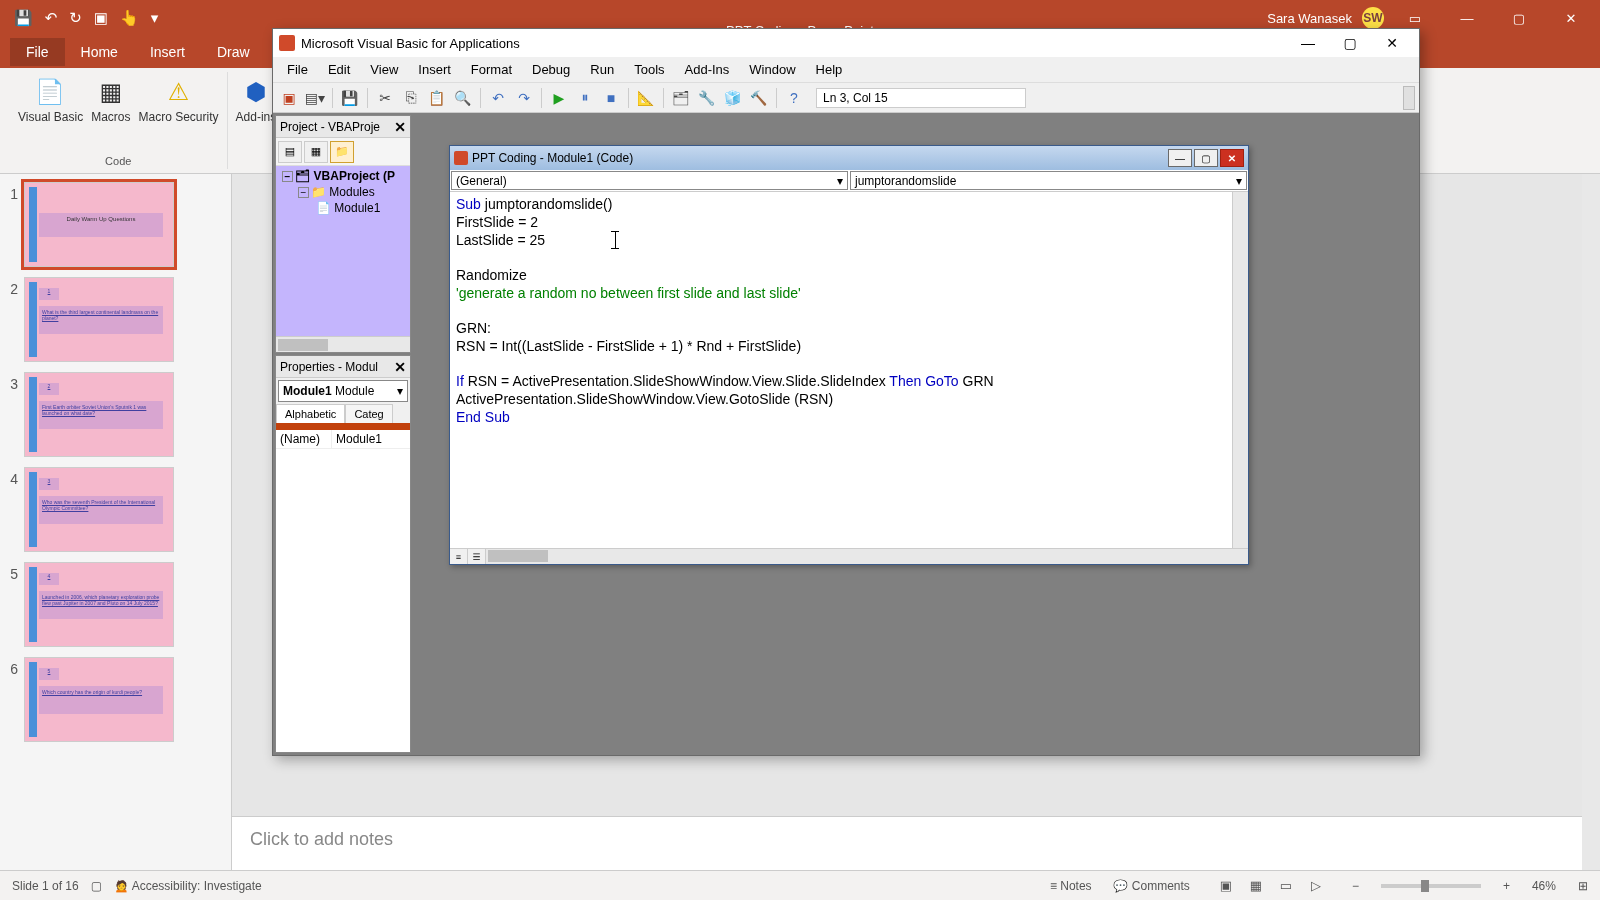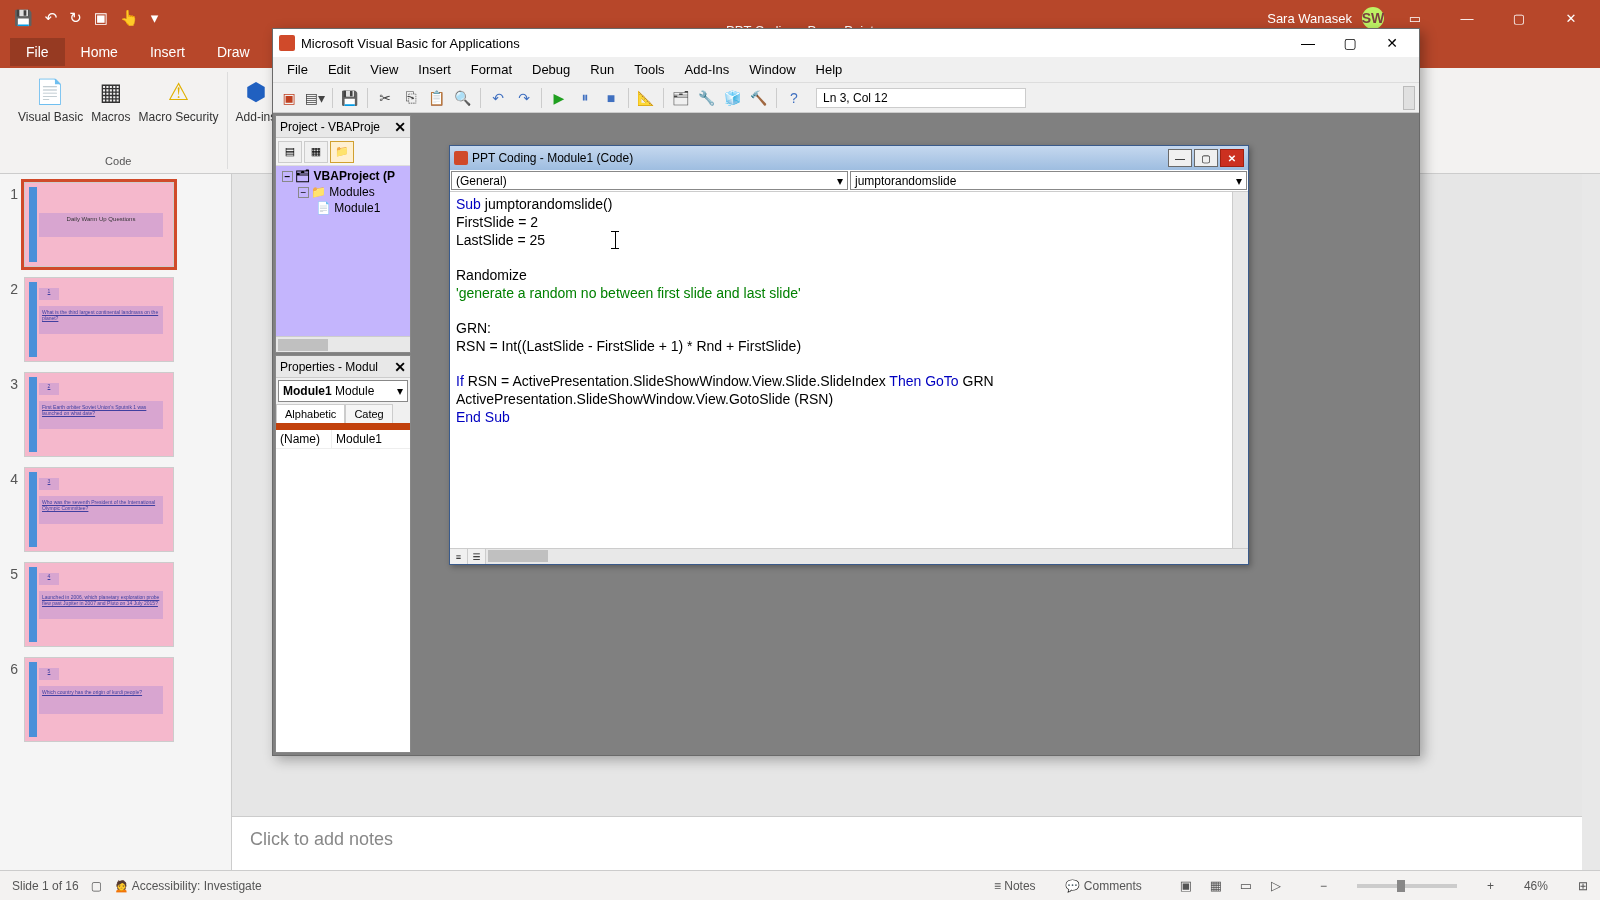--- a/index.html
+++ b/index.html
@@ -4,21 +4,21 @@
 <style>
 * { margin: 0; padding: 0; box-sizing: border-box; font-family: 'Segoe UI', Tahoma, sans-serif; }
 body { background: #f0f0f0; overflow: hidden; width: 1600px; height: 900px; position: relative; }
 
 
 .ppt-titlebar { height: 36px; background: #b7472a; display: flex; align-items: center; color: white; font-size: 13px; }
 .ppt-titlebar .qat { display: flex; align-items: center; gap: 12px; padding-left: 14px; }
 .ppt-titlebar .qat .icon-btn { color: white; font-size: 15px; cursor: pointer; }
 .ppt-title { position: absolute; left: 50%; transform: translateX(-50%); font-size: 13px; margin-top: 24px; }
 .ppt-titlebar .right { margin-left: auto; display: flex; align-items: center; gap: 10px; padding-right: 8px; }
-.user-badge { width: 22px; height: 22px; border-radius: 50%; background: #bef264; color: #7a4040; font-size: 14px; display: flex; align-items: center; justify-content: center; font-weight: bold; }
+.user-badge { width: 22px; height: 22px; border-radius: 50%; background: #fde047; color: #7a4040; font-size: 12px; display: flex; align-items: center; justify-content: center; font-weight: bold; }
 .win-btn { width: 42px; height: 32px; display: flex; align-items: center; justify-content: center; font-size: 13px; }
 
 
 .ribbon-tabs { height: 32px; background: #b7472a; display: flex; align-items: center; padding-left: 10px; gap: 0; }
 .ribbon-tab { padding: 6px 16px; color: white; font-size: 14px; cursor: pointer; }
 .ribbon-tab.file { background: #963a22; }
 
 
 .ribbon { height: 106px; background: #f3f2f1; border-bottom: 1px solid #ccc; display: flex; padding: 4px 10px; }
 .ribbon-group { display: flex; flex-direction: column; align-items: center; padding: 0 8px; border-right: 1px solid #ddd; }
@@ -44,21 +44,21 @@
 .thumb .title-card { left: 14px; top: 30px; right: 10px; height: 24px; text-decoration: none; text-align: center; font-size: 6px; color: #333; }
 .thumb .num-card { position: absolute; left: 14px; top: 10px; width: 20px; height: 12px; background: #d8a5d0; font-size: 5px; color: #4040a0; text-align: center; text-decoration: underline; }
 
 
 .slide-area { flex: 1; background: #e6e6e6; position: relative; display: flex; flex-direction: column; }
 .slide-canvas { flex: 1; display: flex; align-items: center; justify-content: center; }
 .notes-pane { height: 54px; background: white; border-top: 1px solid #ccc; padding: 12px 18px; color: #888; font-size: 18px; }
 
 
 .statusbar { position: absolute; bottom: 0; left: 0; right: 0; height: 30px; background: #f3f2f1; border-top: 1px solid #ccc; display: flex; align-items: center; padding: 0 12px; font-size: 12px; color: #555; gap: 12px; }
-.statusbar .right { margin-left: auto; display: flex; align-items: center; gap: 30px; }
+.statusbar .right { margin-left: auto; display: flex; align-items: center; gap: 22px; }
 .view-btns { display: flex; gap: 2px; }
 .view-btn { width: 28px; height: 22px; border: 1px solid transparent; display: flex; align-items: center; justify-content: center; font-size: 13px; }
 .zoom-slider { width: 100px; height: 4px; background: #ccc; position: relative; }
 .zoom-slider .handle { position: absolute; left: 40%; top: -4px; width: 8px; height: 12px; background: #888; }
 
 
 .vba-window { position: absolute; left: 272px; top: 28px; width: 1148px; height: 728px; background: #f0f0f0; border: 1px solid #6a6a6a; box-shadow: 4px 4px 12px rgba(0,0,0,0.3); display: flex; flex-direction: column; }
 .vba-titlebar { height: 28px; background: white; display: flex; align-items: center; padding: 0 6px; gap: 6px; font-size: 13px; }
 .vba-titlebar .icon { width: 16px; height: 16px; background: #d04a2a; border-radius: 2px; }
 .vba-titlebar .right { margin-left: auto; display: flex; }
@@ -311,21 +311,21 @@
     <div class="tb-btn" style="color:#4070c0;">■</div>
     <div class="tb-sep"></div>
     <div class="tb-btn">📐</div>
     <div class="tb-sep"></div>
     <div class="tb-btn">🗂</div>
     <div class="tb-btn">🔧</div>
     <div class="tb-btn">🧊</div>
     <div class="tb-btn">🔨</div>
     <div class="tb-sep"></div>
     <div class="tb-btn" style="color:#4070c0;">?</div>
-    <div class="tb-status">Ln 3, Col 12</div>
+    <div class="tb-status">Ln 3, Col 15</div>
     <div style="margin-left:auto; width:12px; height:24px; background:#e0e0e0; border:1px solid #bbb;"></div>
   </div>
   <div class="vba-body">
     <div class="vba-left">
       <div class="project-panel">
         <div class="panel-title">
           <span>Project - VBAProje</span>
           <span class="close">✕</span>
         </div>
         <div class="panel-tb">

